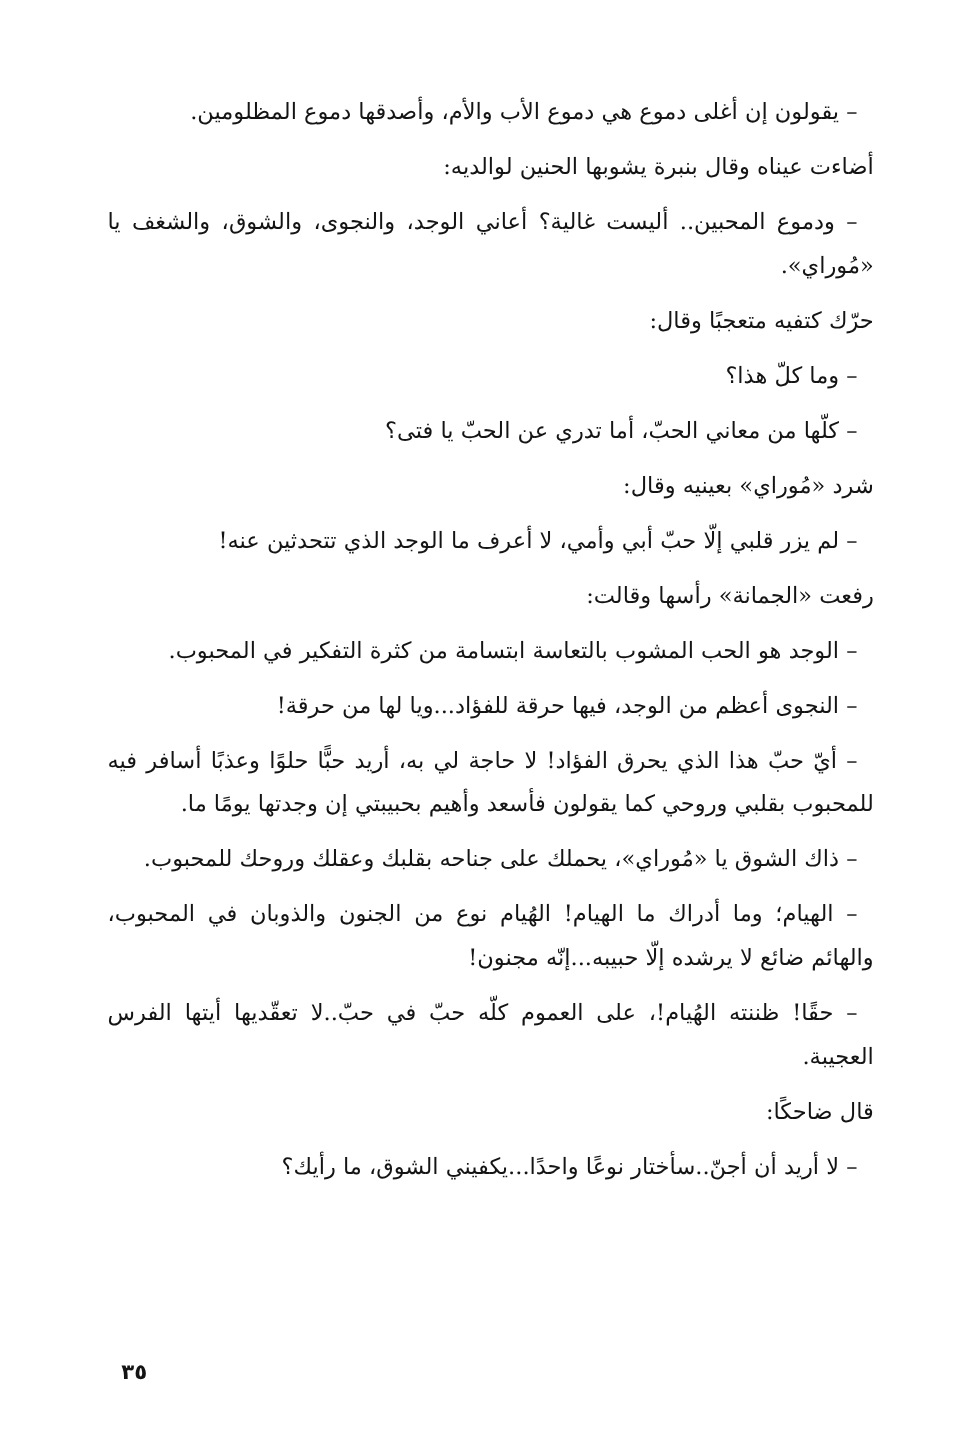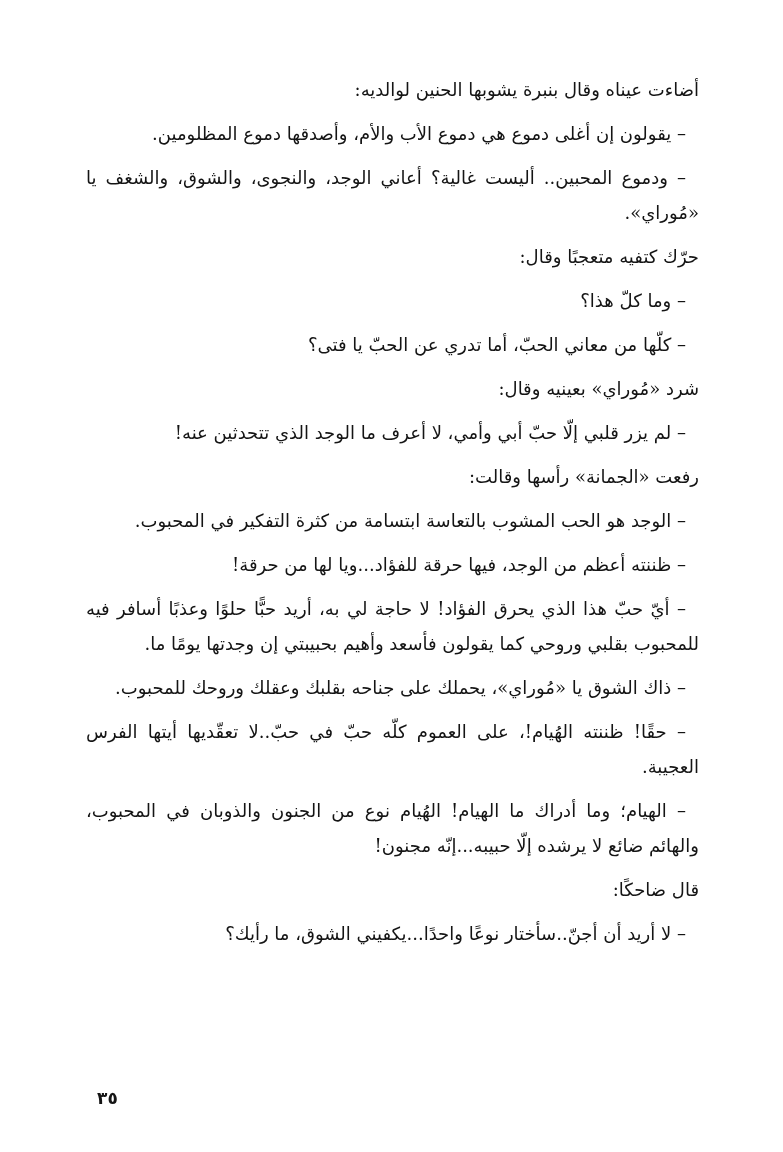--- a/index.html
+++ b/index.html
@@ -48,32 +48,32 @@
     direction: rtl;
     color: #141414;
     font-weight: bold;
   }
 </style>
 </head>
 <body>
 
 <div class="page">
   <div class="text-block">
+      <div class="para dialogue">– يقولون إن أغلى دموع هي دموع الأب والأم، وأصدقها دموع المظلومين.</div>
       <div class="para narration">أضاءت عيناه وقال بنبرة يشوبها الحنين لوالديه:</div>
-      <div class="para dialogue">– يقولون إن أغلى دموع هي دموع الأب والأم، وأصدقها دموع المظلومين.</div>
       <div class="para dialogue">– ودموع المحبين.. أليست غالية؟ أعاني الوجد، والنجوى، والشوق، والشغف يا «مُوراي».</div>
       <div class="para narration">حرّك كتفيه متعجبًا وقال:</div>
       <div class="para dialogue">– وما كلّ هذا؟</div>
       <div class="para dialogue">– كلّها من معاني الحبّ، أما تدري عن الحبّ يا فتى؟</div>
       <div class="para narration">شرد «مُوراي» بعينيه وقال:</div>
       <div class="para dialogue">– لم يزر قلبي إلّا حبّ أبي وأمي، لا أعرف ما الوجد الذي تتحدثين عنه!</div>
       <div class="para narration">رفعت «الجمانة» رأسها وقالت:</div>
       <div class="para dialogue">– الوجد هو الحب المشوب بالتعاسة ابتسامة من كثرة التفكير في المحبوب.</div>
-      <div class="para dialogue">– ظننته أعظم من الوجد، فيها حرقة للفؤاد...ويا لها من حرقة!</div>
+      <div class="para dialogue">– النجوى أعظم من الوجد، فيها حرقة للفؤاد...ويا لها من حرقة!</div>
       <div class="para dialogue">– أيّ حبّ هذا الذي يحرق الفؤاد! لا حاجة لي به، أريد حبًّا حلوًا وعذبًا أسافر فيه للمحبوب بقلبي وروحي كما يقولون فأسعد وأهيم بحبيبتي إن وجدتها يومًا ما.</div>
       <div class="para dialogue">– ذاك الشوق يا «مُوراي»، يحملك على جناحه بقلبك وعقلك وروحك للمحبوب.</div>
+      <div class="para dialogue">– الهيام؛ وما أدراك ما الهيام! الهُيام نوع من الجنون والذوبان في المحبوب، والهائم ضائع لا يرشده إلّا حبيبه...إنّه مجنون!</div>
       <div class="para dialogue">– حقًا! ظننته الهُيام!، على العموم كلّه حبّ في حبّ..لا تعقّديها أيتها الفرس العجيبة.</div>
-      <div class="para dialogue">– الهيام؛ وما أدراك ما الهيام! الهُيام نوع من الجنون والذوبان في المحبوب، والهائم ضائع لا يرشده إلّا حبيبه...إنّه مجنون!</div>
       <div class="para narration">قال ضاحكًا:</div>
       <div class="para dialogue">– لا أريد أن أجنّ..سأختار نوعًا واحدًا...يكفيني الشوق، ما رأيك؟</div>
     </div>
   <div class="page-number">٣٥</div>
 </div>
 
 </body></html>

